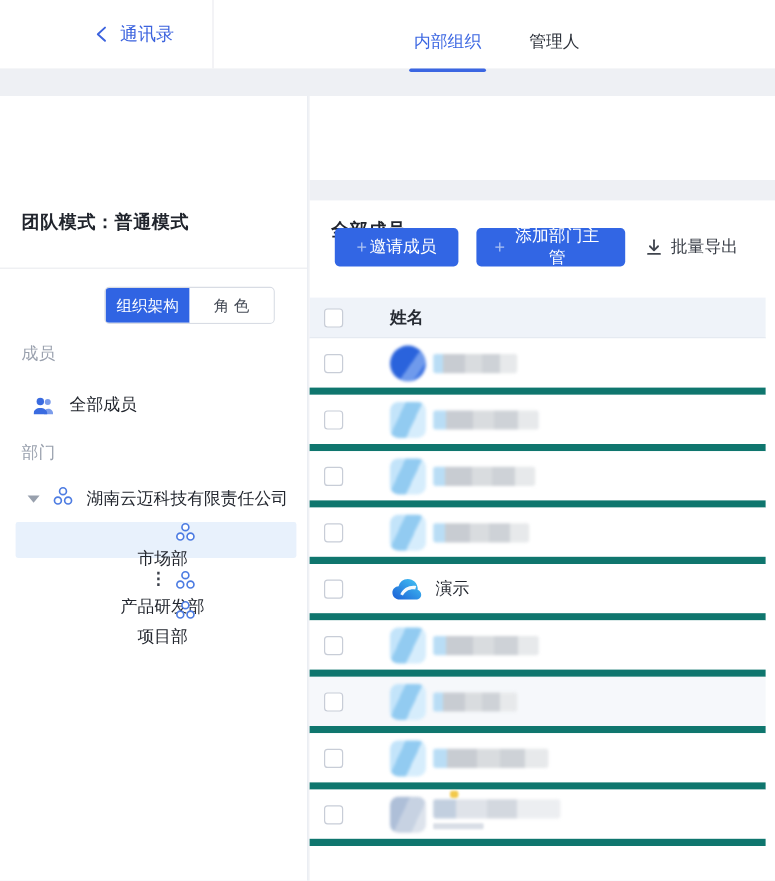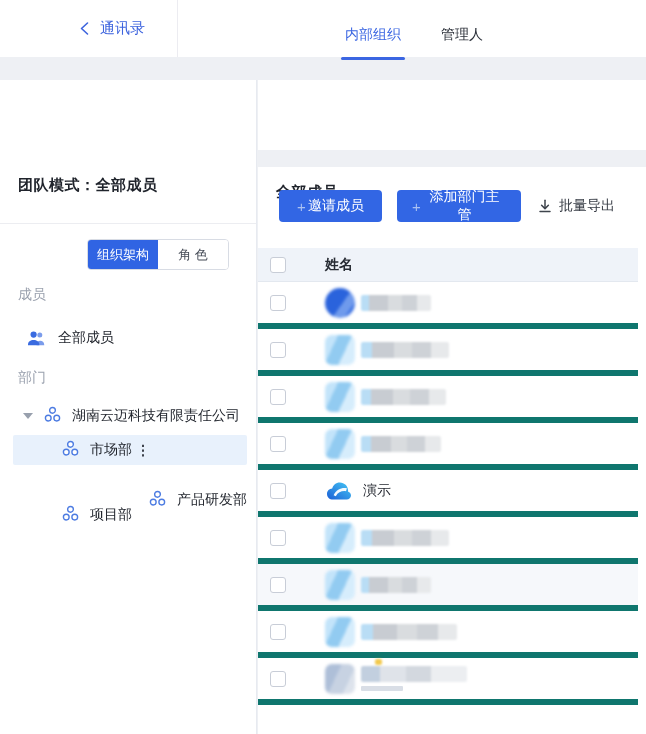--- a/index.html
+++ b/index.html
@@ -30,21 +30,21 @@
   .section-label { position:absolute; left:18px; font-size:14px; color:#9aa1ae; }
   .lbl-members { top:206px; } .lbl-depts { top:289px; }
   .all-members-item { position:absolute; left:0; top:238px; width:100%; height:40px; display:flex; align-items:center; cursor:pointer; }
   .all-members-item .ppl { margin-left:28px; display:flex; }
   .all-members-item .txt { margin-left:13px; font-size:14px; color:#22262e; }
 
   .tree-root { position:absolute; left:0; top:320px; width:100%; height:32px; display:flex; align-items:center; cursor:pointer; }
   .caret { margin-left:23px; width:0; height:0; border-left:5px solid transparent; border-right:5px solid transparent; border-top:6px solid #98a0ad; }
   .tree-root .dept-ic { margin-left:11px; } .tree-root .txt { margin-left:11px; font-size:14px; color:#22262e; white-space:nowrap; }
 
-  .tree-child { position:absolute; left:13px; width:234px; height:30px; display:flex; align-items:center; border-radius:2px; cursor:pointer; }
+  .tree-child { position:absolute; left:13px; width:234px; height:30px; display:flex; align-items:center; border-radius:2px; cursor:pointer;flex-direction:column; }
   .tree-child.selected { background:#e8f1fc; }
   .tree-child .dept-ic { margin-left:49px; }
   .tree-child .txt { margin-left:11px; font-size:14px; color:#22262e; }
   .child-0 { top:355px; } .child-1 { top:405px;justify-content:flex-end; } .child-2 { top:420px; }
   .kebab { margin-left:4px; font-size:14px; font-weight:bold; color:#3c414b; letter-spacing:0; line-height:1; cursor:pointer; }
 
   
   .main-title { position:absolute; left:18px; top:103px; font-size:15px; font-weight:bold; color:#20242c; letter-spacing:.5px; }
   .gray-band { position:absolute; left:0; top:70px; width:100%; height:17px; background:#eef0f4; }
   .actions { position:absolute; left:21px; top:110px; display:flex; align-items:center; }
@@ -91,21 +91,21 @@
     <span class="back-label">通讯录</span>
   </div>
   <div class="topbar-divider"></div>
   <div class="tabs">
     <div class="tab active">内部组织</div>
     <div class="tab">管理人</div>
   </div>
 </div>
 
 <div class="sidebar">
-  <div class="team-mode">团队模式：全部成员</div>
+  <div class="team-mode">团队模式：普通模式</div>
   <div class="sidebar-divider"></div>
 
   <div class="segmented">
     <div class="segment active">组织架构</div>
     <div class="segment">角 色</div>
   </div>
 
   <div class="section-label lbl-members">成员</div>
 
   <div class="all-members-item">

